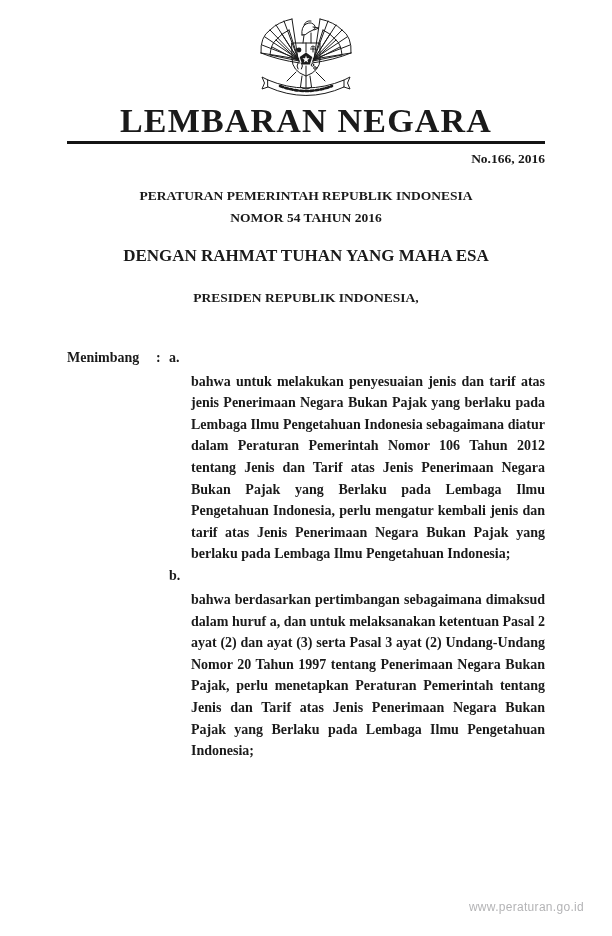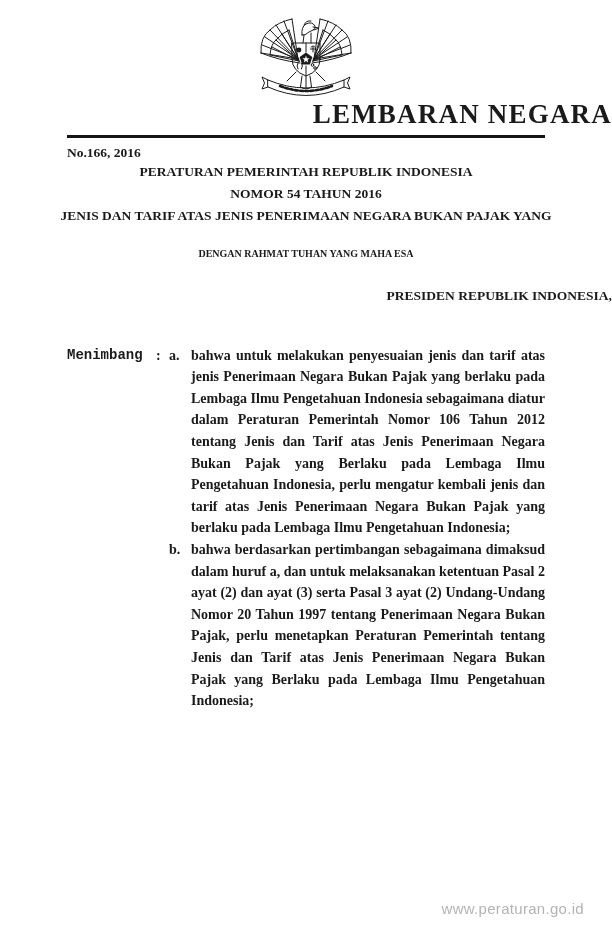--- a/index.html
+++ b/index.html
@@ -3,40 +3,40 @@
 <meta charset="utf-8">
 <style>
   * { margin:0; padding:0; box-sizing:border-box; }
   html,body { background:#e9e9e9; }
   .page {
     width:612px; height:936px; margin:0 auto; position:relative;
     background:#ffffff; color:#1a1a1a; overflow:hidden;
     font-family:"Liberation Serif","DejaVu Serif",serif; font-weight:bold;
   }
   .emblem-wrap { text-align:center; padding-top:17px; height:101px; }
-  .masthead { text-align:right; font-size:27px; line-height:27px; letter-spacing:1.2px; }
+  .masthead { text-align:center; font-size:34px; line-height:27px; letter-spacing:1.2px; margin-top:6px; }
   .masthead .mh-line { white-space:nowrap; }
   .rule { margin:7px 67px 0 67px; border-top:3.5px solid #141414; }
-  .meta { display:flex; justify-content:flex-start; margin:7px 67px 0 67px; font-size:13.5px; line-height:15.6px; }
+  .meta { display:flex; justify-content:flex-end; margin:7px 67px 0 67px; font-size:13.5px; line-height:15.6px; }
   .meta-number { white-space:nowrap; }
   .meta-subject { width:308px; text-align:justify; text-align-last:left; }
-  .title-block { text-align:center; font-size:13.5px; line-height:22px; }
-  .invocation { margin-top:16px; text-align:center; font-size:10px; line-height:22px; }
-  .issuer { margin-top:20px; text-align:right; font-size:13.5px; line-height:22px; }
+  .title-block { margin-top:18px; text-align:center; font-size:13.5px; line-height:22px; }
+  .invocation { margin-top:16px; text-align:center; font-size:17px; line-height:22px; }
+  .issuer { margin-top:20px; text-align:center; font-size:13.5px; line-height:22px; }
   .considering { display:flex; margin:38px 67px 0 67px; font-size:14px; line-height:21.6px; }
-  .c-label { width:89px; flex:0 0 auto;font-family:Liberation Mono, monospace; }
+  .c-label { width:89px; flex:0 0 auto; }
   .c-colon { width:13px; flex:0 0 auto; }
   .c-items { flex:1 1 auto; }
   .c-item { display:flex; }
   .c-marker { width:22px; flex:0 0 auto; }
-  .c-text { flex:1 1 auto; text-align:justify; }
+  .c-text { flex:1 1 auto; text-align:justify;margin-top:24px; }
   .watermark {
     position:absolute; right:28px; top:900px;
     font-family:"Liberation Sans","DejaVu Sans",sans-serif;
-    font-weight:normal; font-size:15px; letter-spacing:0.3px; color:#b4b4b6;
+    font-weight:normal; font-size:12px; letter-spacing:0.3px; color:#b4b4b6;
   }
   .emblem-svg { display:inline-block; }
 </style>
 </head>
 <body>
 
 <div class="page">
 
   <div class="emblem-wrap">
     <svg class="emblem-svg" width="96" height="84" viewBox="0 0 96 84">
@@ -115,21 +115,20 @@
 
   <div class="rule"></div>
 
   <div class="meta">
     <div class="meta-number">No.166, 2016</div>
   </div>
 
   <div class="title-block">
     <div>PERATURAN PEMERINTAH REPUBLIK INDONESIA</div>
     <div>NOMOR 54 TAHUN 2016</div>
-    <div>JENIS DAN TARIF ATAS JENIS PENERIMAAN NEGARA BUKAN PAJAK YANG</div>
   </div>
 
   <div class="invocation">DENGAN RAHMAT TUHAN YANG MAHA ESA</div>
 
   <div class="issuer">PRESIDEN REPUBLIK INDONESIA,</div>
 
   <div class="considering">
     <div class="c-label">Menimbang</div>
     <div class="c-colon">:</div>
     <div class="c-items">

